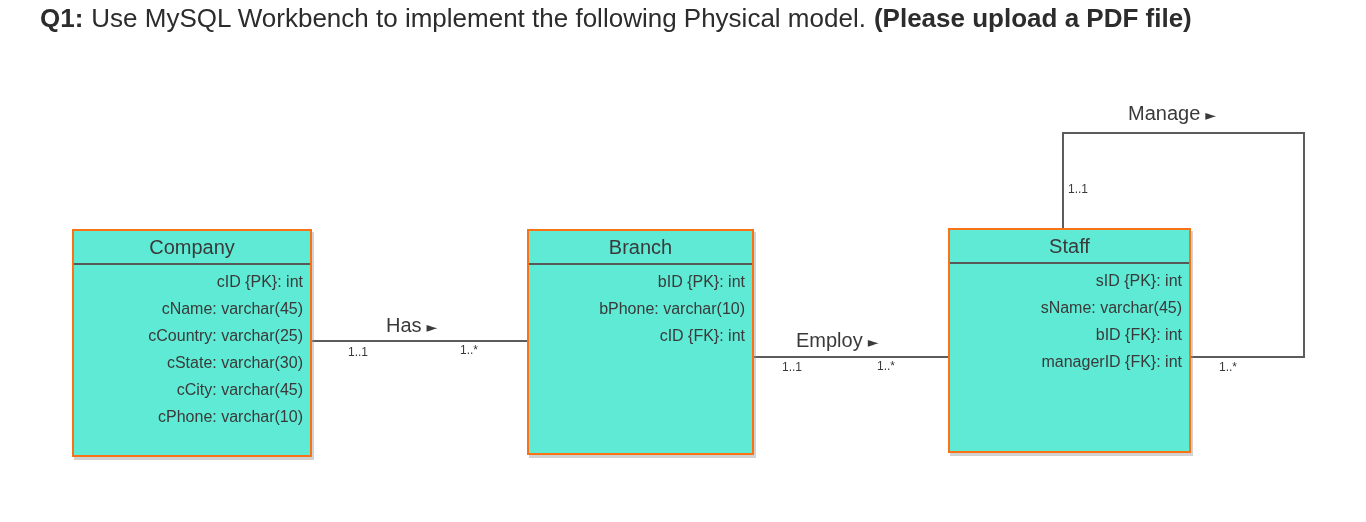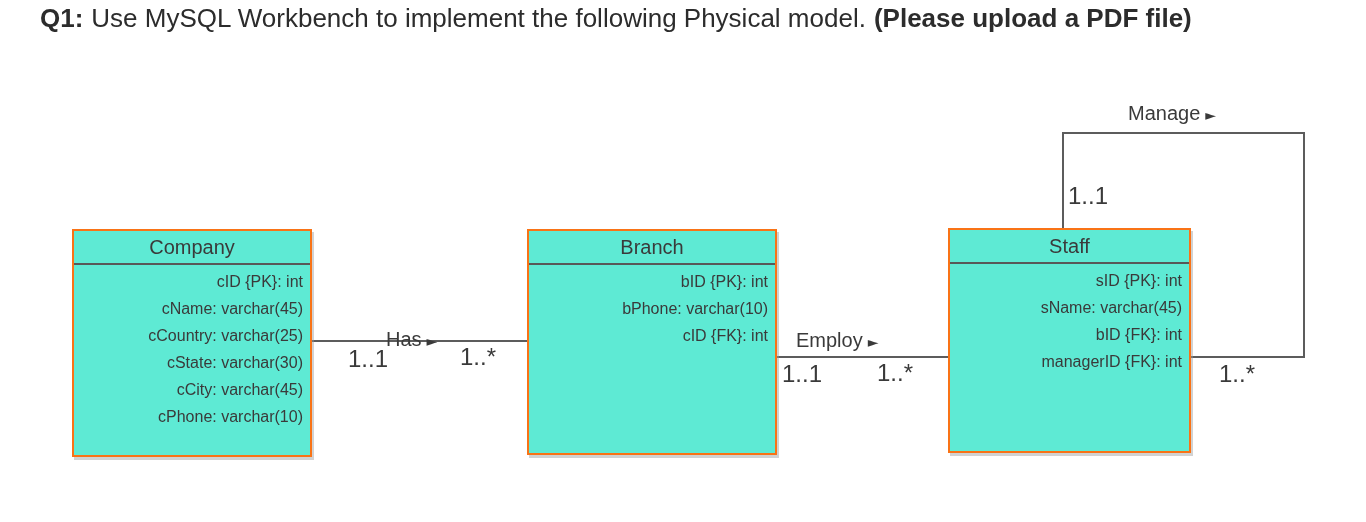--- a/index.html
+++ b/index.html
@@ -37,21 +37,21 @@
 
   .line { position: absolute; background: #5c5c5c; }
 
   .rel-label {
     position: absolute; font-size: 20px; color: #3a3a3a; white-space: nowrap;
   }
   .arrow {
     font-family: "DejaVu Sans", sans-serif;
     font-size: 14px; margin-left: 5px;
   }
-  .mult { position: absolute; font-size: 24px; color: #3a3a3a; white-space: nowrap; }
+  .mult { position: absolute; font-size: 12px; color: #3a3a3a; white-space: nowrap; }
 </style>
 </head>
 <body>
 
 <div class="canvas">
 
   <div class="question">
     <span class="q-num">Q1:</span><span>Use MySQL Workbench to implement the following Physical model.</span><span class="q-note">(Please upload a PDF file)</span>
   </div>
 
@@ -69,40 +69,40 @@
       <div class="entity-body">
         <div class="attr">cID {PK}: int</div>
         <div class="attr">cName: varchar(45)</div>
         <div class="attr">cCountry: varchar(25)</div>
         <div class="attr">cState: varchar(30)</div>
         <div class="attr">cCity: varchar(45)</div>
         <div class="attr">cPhone: varchar(10)</div>
       </div>
     </div>
 
-    <div class="entity" style="left:527px; top:229px; width:250px; height:226px;">
+    <div class="entity" style="left:527px; top:229px; width:227px; height:226px;">
       <div class="entity-header">Branch</div>
       <div class="entity-body">
         <div class="attr">bID {PK}: int</div>
         <div class="attr">bPhone: varchar(10)</div>
         <div class="attr">cID {FK}: int</div>
       </div>
     </div>
 
     <div class="entity" style="left:948px; top:228px; width:243px; height:225px;">
       <div class="entity-header">Staff</div>
       <div class="entity-body">
         <div class="attr">sID {PK}: int</div>
         <div class="attr">sName: varchar(45)</div>
         <div class="attr">bID {FK}: int</div>
         <div class="attr">managerID {FK}: int</div>
       </div>
     </div>
 
-    <div class="rel-label" style="left:386px; top:328px;">
+    <div class="rel-label" style="left:386px; top:314px;">
       <span>Has</span><span class="arrow">►</span>
     </div>
     <div class="mult" style="left:348px; top:345px;">1..1</div>
     <div class="mult" style="left:460px; top:343px;">1..*</div>
 
     <div class="rel-label" style="left:796px; top:329px;">
       <span>Employ</span><span class="arrow">►</span>
     </div>
     <div class="mult" style="left:782px; top:360px;">1..1</div>
     <div class="mult" style="left:877px; top:359px;">1..*</div>

